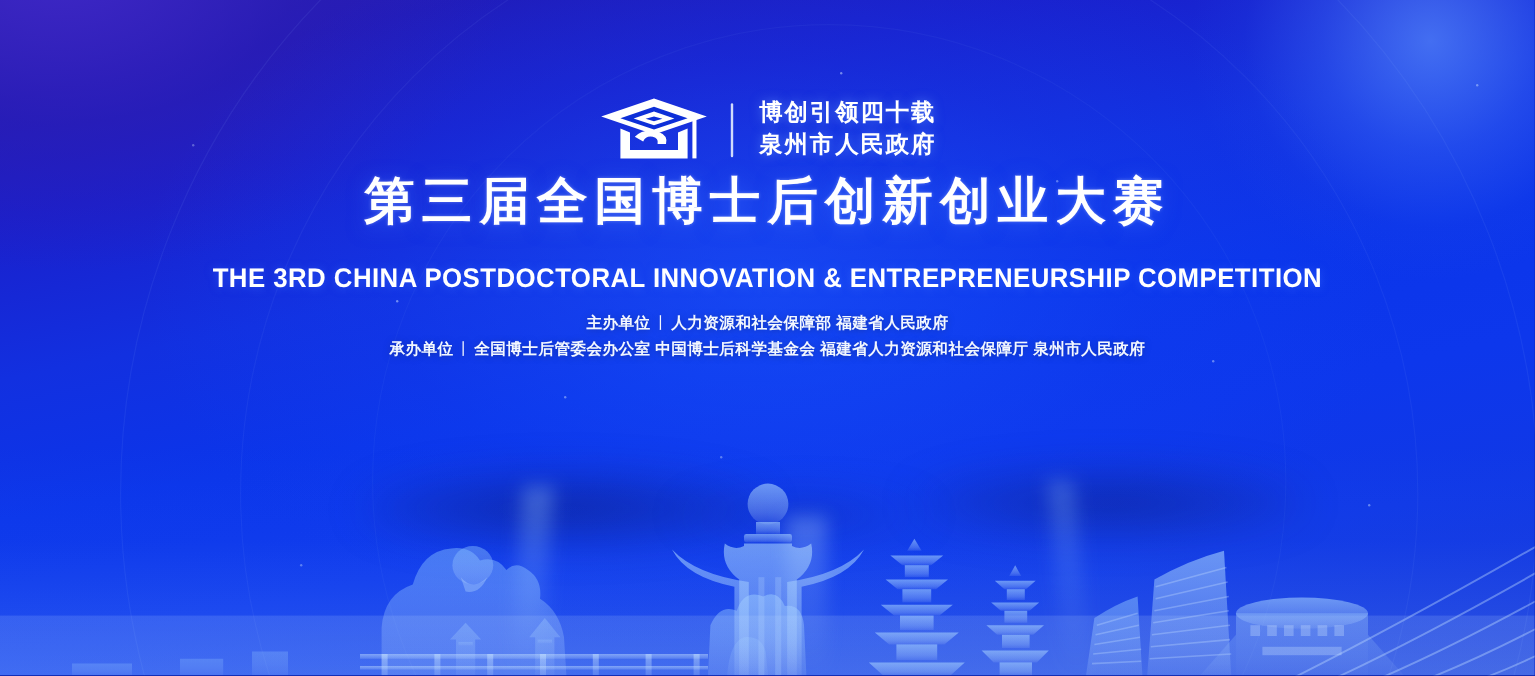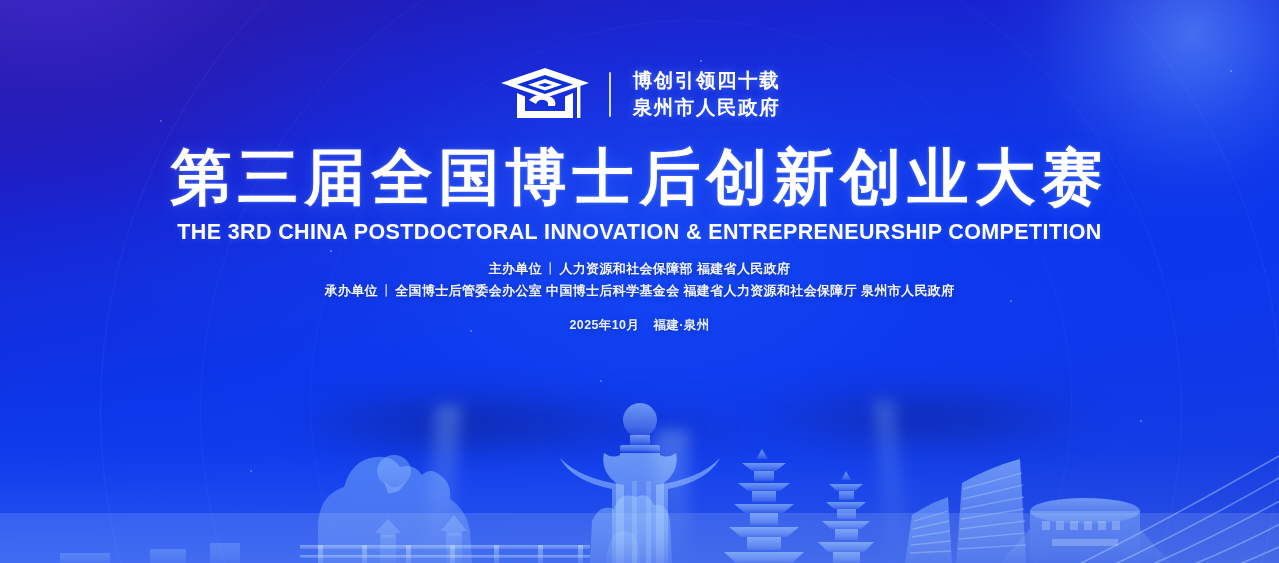--- a/index.html
+++ b/index.html
@@ -92,40 +92,40 @@
   .spark{position:absolute;border-radius:50%;background:#cfe3ff;pointer-events:none;}
 
   
   .skyline{position:absolute;left:0;bottom:0;width:1279px;height:200px;pointer-events:none;}
 
   
   .content{position:absolute;inset:0;}
 
   
   .lockup{
-    position:absolute;left:0;right:0;top:66px;
+    position:absolute;left:0;right:0;top:80px;
     display:flex;align-items:center;justify-content:center;gap:0px;
   }
   .cap-logo{width:92px;height:56px;display:block;}
   .lockup-divider{
     width:2px;height:45px;background:rgba(235,243,255,.88);
     margin:0 22px 0 18px;border-radius:1px;
   }
   .slogan{
     display:flex;flex-direction:column;gap:5px;
     color:#fff;font-size:19.5px;font-weight:700;
     letter-spacing:1.6px;line-height:1.12;
     text-shadow:0 0 9px rgba(120,175,255,.5);
   }
 
   
   .title-cn{
     position:absolute;left:0;right:0;top:147px;
     text-align:center;color:#ffffff;
-    font-size:61px;font-weight:700;
+    font-size:42px;font-weight:700;
     letter-spacing:6px;line-height:1;
     text-shadow:0 2px 16px rgba(60,110,255,.55), 0 0 3px rgba(255,255,255,.35);
   }
   .title-en{
     position:absolute;left:0;right:0;top:221px;
     text-align:center;color:#ffffff;
     font-size:22.5px;font-weight:700;
     letter-spacing:.4px;line-height:1;
     transform:scaleX(.955);
     text-shadow:0 1px 7px rgba(60,110,255,.55);
@@ -354,18 +354,15 @@
     <div class="title-cn">第三届全国博士后创新创业大赛</div>
     <div class="title-en">THE 3RD CHINA POSTDOCTORAL INNOVATION &amp; ENTREPRENEURSHIP COMPETITION</div>
 
     <div class="org l1">
       <span>主办单位</span><span class="sep">丨</span><span>人力资源和社会保障部  福建省人民政府</span>
     </div>
     <div class="org l2">
       <span>承办单位</span><span class="sep">丨</span><span>全国博士后管委会办公室  中国博士后科学基金会  福建省人力资源和社会保障厅  泉州市人民政府</span>
     </div>
 
-    <div class="datebar">
-      <span>2025年10月</span><span class="gap"></span><span>福建·泉州</span>
-    </div>
 
   </div>
 </div>
 
 </body></html>

